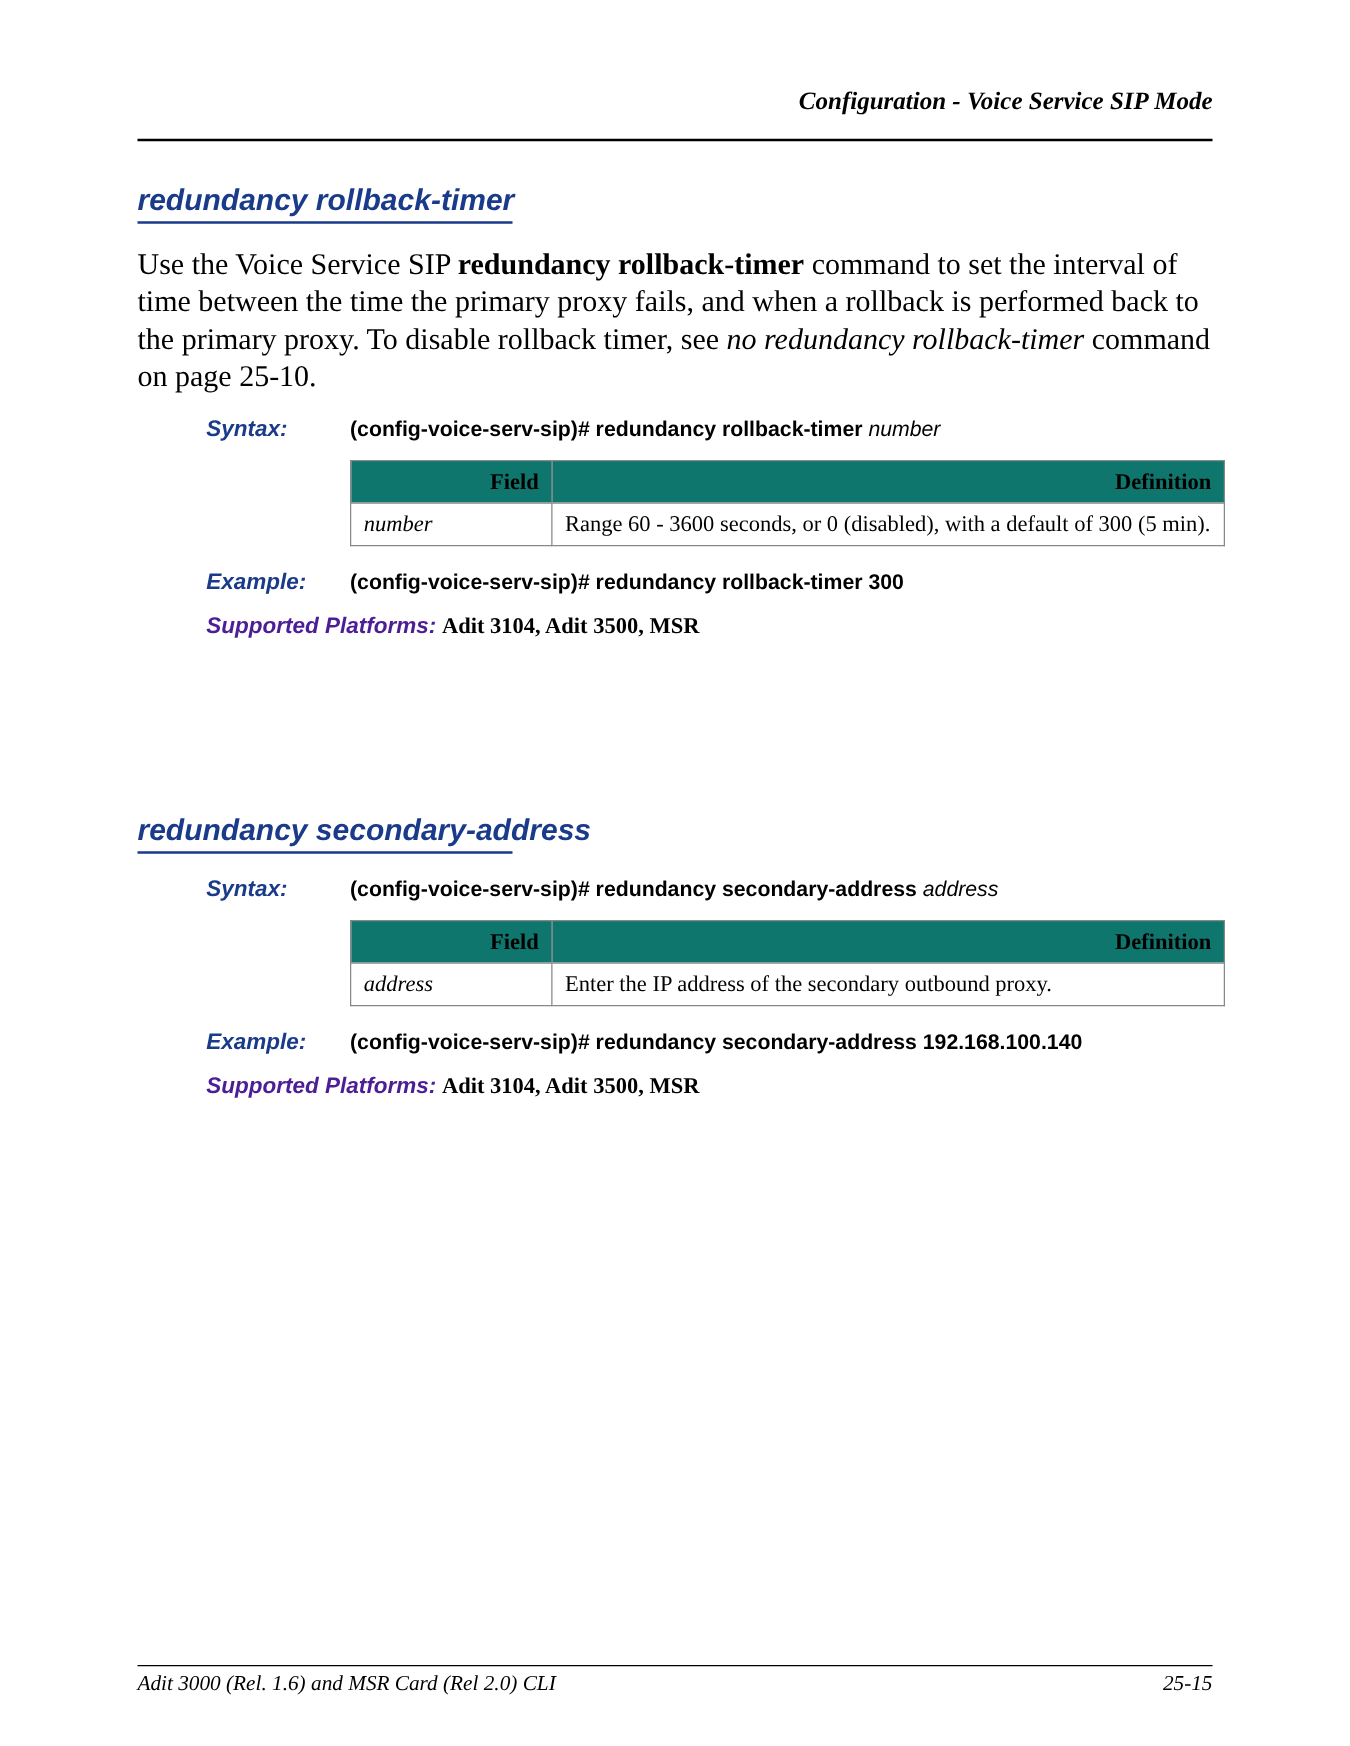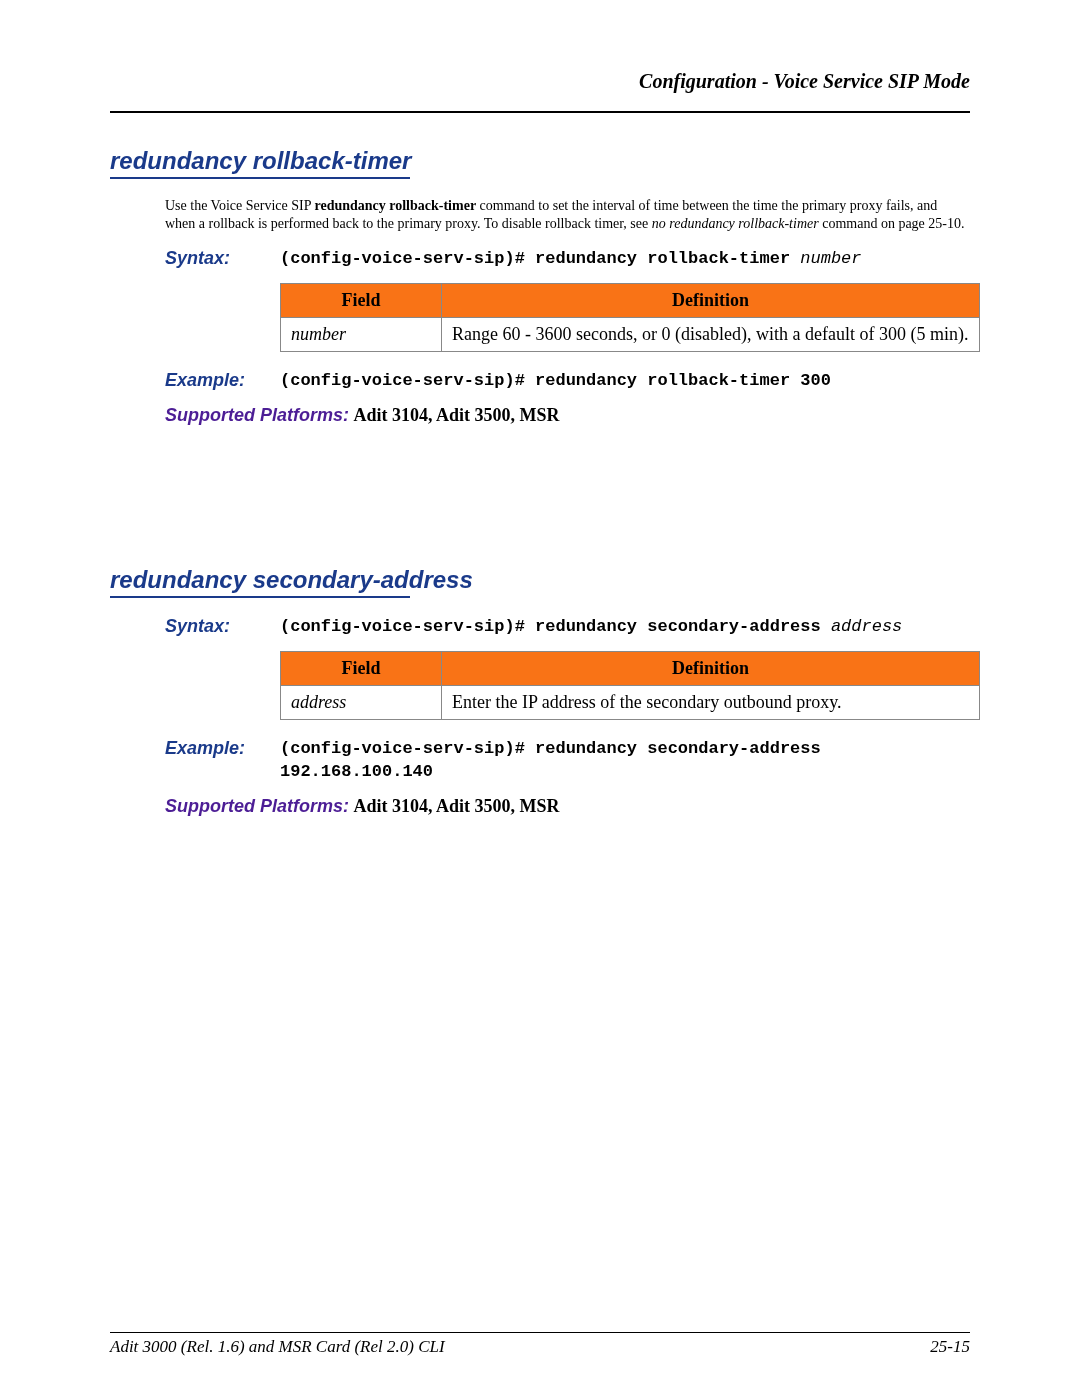--- a/index.html
+++ b/index.html
@@ -36,60 +36,59 @@
     font-style: italic;
     font-size: 24px;
     margin-bottom: 2px;
   }
   .heading-underline {
     border-bottom: 2px solid #1a3a8a;
     width: 300px;
     margin-bottom: 18px;
   }
   .body-text {
-    font-size: 14px;
+    font-size: 24px;
     line-height: 1.25;
-    margin-left: 55px;
     margin-bottom: 16px;
   }
   .body-text .bold { font-weight: bold; }
   .body-text .ital { font-style: italic; }
   .cmdrow {
     display: flex;
     margin-left: 55px;
     margin-bottom: 12px;
     font-size: 18px;
   }
   .label {
     color: #1a3a8a;
     font-family: Arial, Helvetica, sans-serif;
     font-weight: bold;
     font-style: italic;
     flex: 0 0 115px;
   }
   .mono {
-    font-family: Liberation Mono, monospace;
+    font-family: Liberation Sans, sans-serif;
     font-weight: bold;
     font-size: 17px;
     line-height: 1.35;
   }
   .mono .ital-param {
     font-style: italic;
     font-weight: normal;
   }
   table.fielddef {
     border-collapse: collapse;
     margin-left: 170px;
     width: 700px;
     font-size: 18px;
     margin-bottom: 18px;
   }
   table.fielddef th {
-    background: #f97316;
-    text-align: center;
+    background: #0f766e;
+    text-align: right;
     font-weight: bold;
     padding: 6px 10px;
     border: 1px solid #888;
   }
   table.fielddef td {
     padding: 6px 10px;
     border: 1px solid #888;
     vertical-align: top;
   }
   table.fielddef td.fieldcol {

